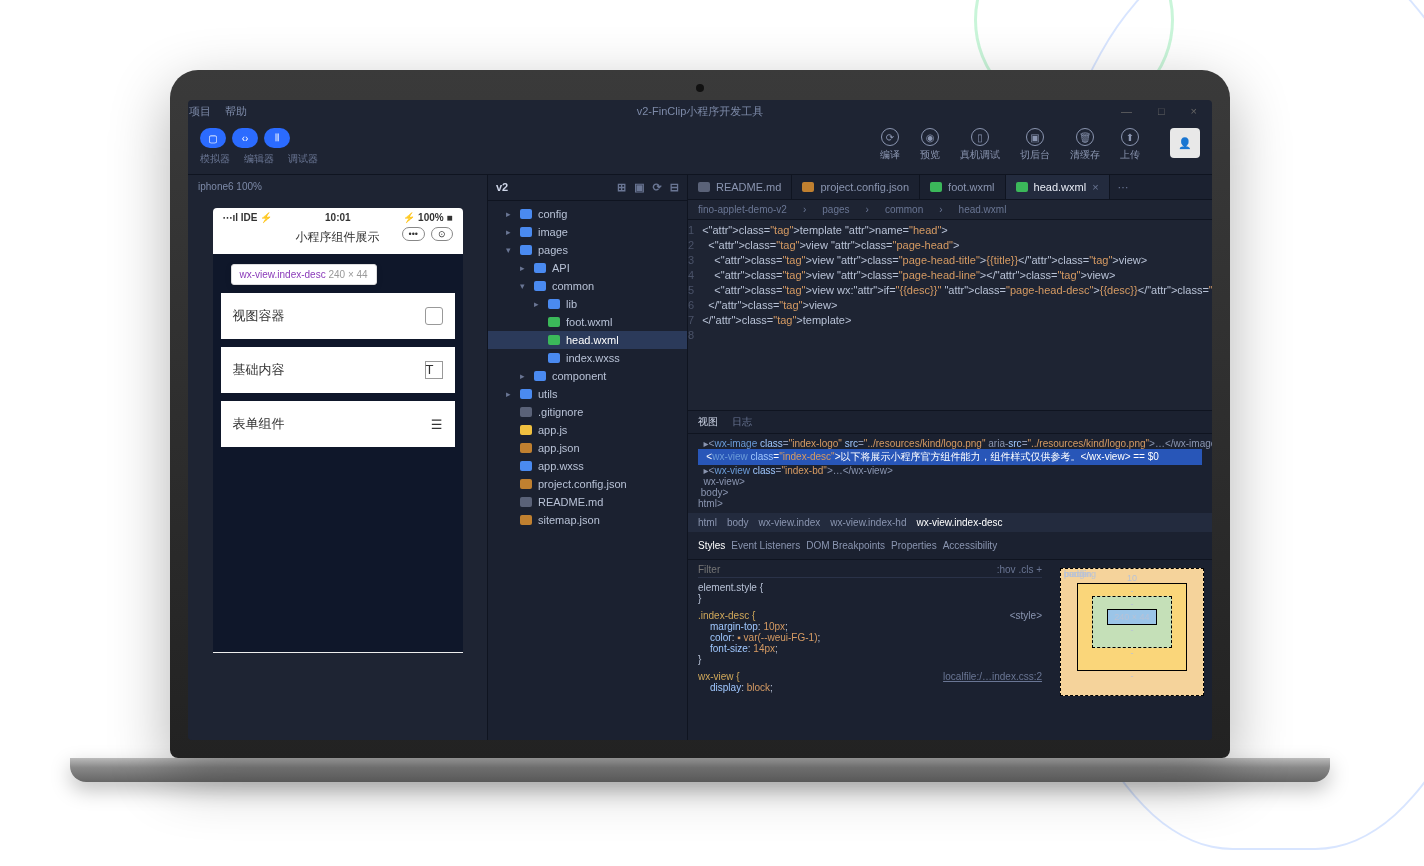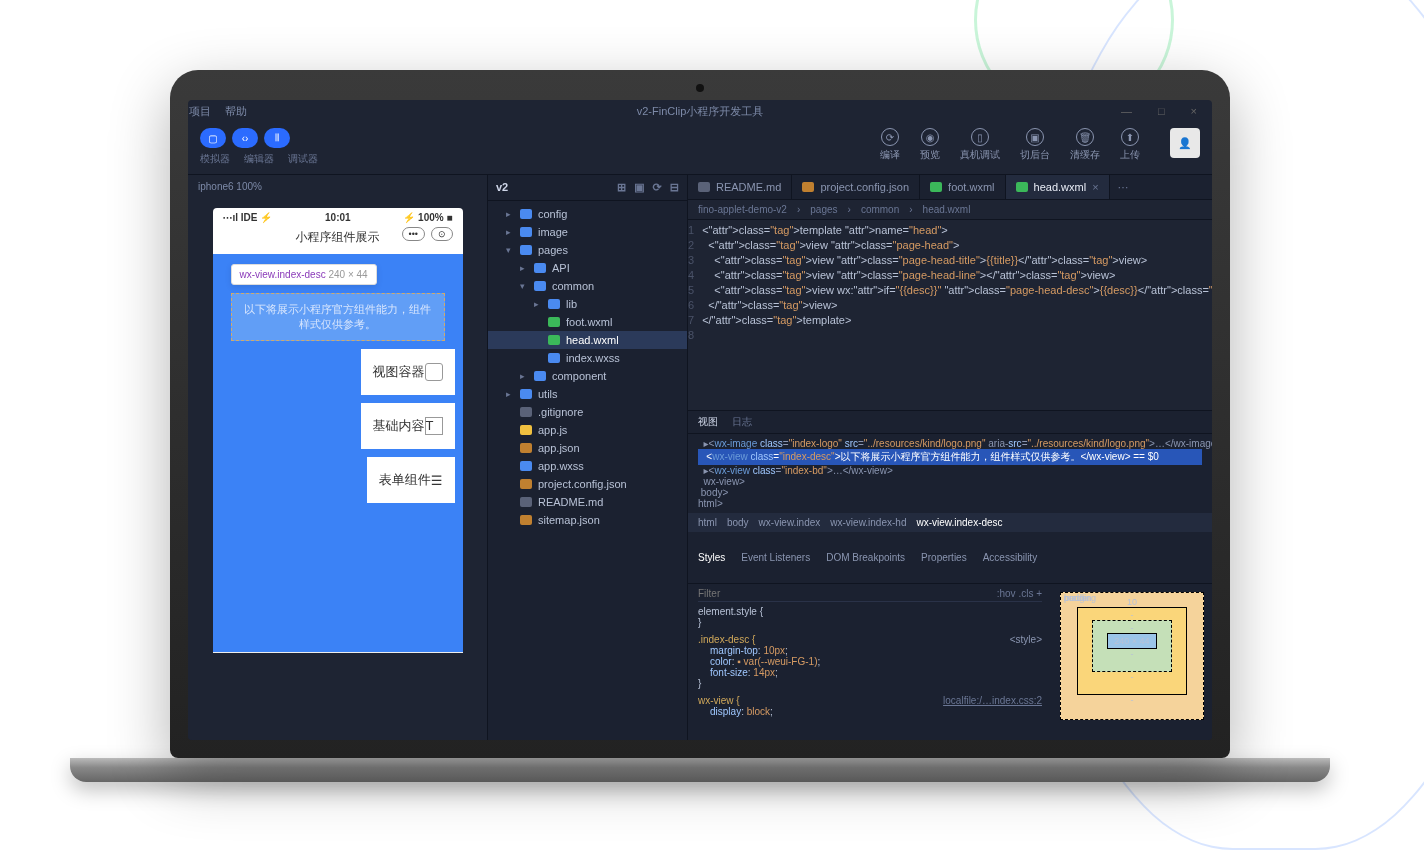--- a/index.html
+++ b/index.html
@@ -37,21 +37,21 @@
 .main { flex: 1; display: flex; overflow: hidden; }
 
 
 .sim-pane { width: 300px; background: #1e2433; border-right: 1px solid #0f1420; display: flex; flex-direction: column; }
 .sim-head { padding: 6px 10px; color: #7d8aa8; font-size: 10px; }
 .phone { background: #fff; margin: 10px auto; width: 250px; height: 445px; border-radius: 4px; display: flex; flex-direction: column; color: #333; position: relative; }
 .ph-status { display: flex; justify-content: space-between; padding: 4px 10px; font-size: 10px; font-weight: 600; }
 .ph-title { text-align: center; font-size: 12px; padding: 2px 0 8px; position: relative; }
 .ph-dots { position: absolute; right: 10px; top: 0; display: flex; gap: 6px; align-items: center; }
 .ph-dots .d { border: 1px solid #888; border-radius: 10px; padding: 1px 6px; font-size: 9px; }
-.ph-body { flex: 1; background: #3b82f6; padding: 10px 8px; display: flex; flex-direction: column; gap: 8px; overflow: hidden; align-items: flex-end; }
+.ph-body { flex: 1; background: #0f172a; padding: 10px 8px; display: flex; flex-direction: column; gap: 8px; overflow: hidden; }
 .inspect-tip { background: #fff; border: 1px solid #ddd; padding: 4px 8px; font-size: 10px; border-radius: 3px; align-self: flex-start; margin-left: 10px; box-shadow: 0 2px 6px rgba(0,0,0,0.1); }
 .inspect-tip .sel { color: #8a3ab9; }
 .inspect-tip .dim { color: #999; }
 .hl-block { background: #6ba5f7; color: #fff; text-align: center; padding: 8px; font-size: 11px; border: 1px dashed #f5b54c; margin: 0 10px; opacity: 0.8; }
 .menu-card { background: #fff; padding: 14px 12px; display: flex; justify-content: space-between; align-items: center; font-size: 13px; }
 .menu-ic { width: 18px; height: 18px; border: 1.5px solid #999; border-radius: 3px; }
 .ph-tabbar { display: flex; border-top: 1px solid #eee; }
 .ph-tab { flex: 1; text-align: center; padding: 6px 0; font-size: 10px; }
 .ph-tab.active { color: #2bc24a; }
 .ph-tab .ti { width: 18px; height: 18px; margin: 0 auto 2px; border: 1.5px solid currentColor; border-radius: 3px; }
@@ -74,38 +74,38 @@
 .file-wxss { background: #4a8af0; }
 .ind1 { padding-left: 18px; } .ind2 { padding-left: 32px; } .ind3 { padding-left: 46px; }
 
 
 .editor-pane { flex: 1; display: flex; flex-direction: column; min-width: 0; }
 .tabs { display: flex; background: #1b2130; border-bottom: 1px solid #0f1420; align-items: center; }
 .tab { padding: 6px 10px; display: flex; align-items: center; gap: 6px; color: #8a95b0; border-right: 1px solid #0f1420; cursor: pointer; white-space: nowrap; }
 .tab.active { background: #232b3e; color: #e8ecf5; }
 .tab .close { color: #6a7694; }
 .tab-more { padding: 0 8px; color: #6a7694; }
-.crumbs { padding: 4px 10px; color: #6a7694; font-size: 10px; display: flex; gap: 10px; border-bottom: 1px solid #0f1420; }
+.crumbs { padding: 4px 10px; color: #6a7694; font-size: 10px; display: flex; gap: 16px; border-bottom: 1px solid #0f1420; }
 .code { flex: 1; background: #1e2433; display: flex; font-family: Menlo, Consolas, monospace; font-size: 11px; overflow: hidden; min-height: 120px; }
 .gutter { width: 30px; text-align: right; color: #4a5268; padding: 4px 8px 4px 0; }
 .gutter div { height: 15px; }
 .clines { padding: 4px 0; }
 .cl { height: 15px; white-space: pre; } .str { color: #d69b63; } .var { color: #d69b63; }
 
 
 .devtools { height: 330px; background: #1b2130; border-top: 1px solid #0f1420; display: flex; flex-direction: column; font-size: 10px; }
 .dt-tabs { display: flex; gap: 14px; padding: 4px 10px; color: #6a7694; border-bottom: 1px solid #0f1420; }
 .dt-tabs .on { color: #cfd6e8; }
 .dom-view { padding: 4px 10px; font-family: Menlo, monospace; max-height: 110px; overflow: hidden; }
 .dom-line { white-space: pre; color: #8a95b0; }
 .dom-line .t { color: #6a9bd8; } .dom-line .a { color: #a0c8ff; } .dom-line .s { color: #d69b63; }
 .dom-sel { background: #2856b8; color: #fff; padding: 1px 0; }
 .crumbs2 { display: flex; gap: 10px; padding: 4px 10px; background: #232b3e; color: #8a95b0; }
 .crumbs2 .on { color: #fff; }
-.st-tabs { display: flex; gap: 16px; padding: 20px 10px; border-bottom: 1px solid #0f1420; color: #8a95b0; }
+.st-tabs { display: flex; gap: 6px; padding: 8px 10px; border-bottom: 1px solid #0f1420; color: #8a95b0; }
 .st-tabs .on { color: #fff; }
 .styles-row { display: flex; flex: 1; overflow: hidden; }
 .styles { flex: 1; padding: 4px 10px; font-family: Menlo, monospace; }
 .filter-row { display: flex; border-bottom: 1px solid #2a3248; padding-bottom: 2px; margin-bottom: 4px; color: #6a7694; }
 .filter-row input { background: none; border: none; color: #8a95b0; font-size: 10px; flex: 1; outline: none; }
 .rule { margin-bottom: 6px; }
 .rule-head { color: #8a95b0; display: flex; justify-content: space-between; }
 .sel-txt { color: #d0a85a; }
 .prop { padding-left: 12px; }
 .prop .pn { color: #a0c8ff; } .prop .pv { color: #d69b63; }
@@ -198,21 +198,20 @@
           <div class="ph-dots">
                   <span class="d">•••</span>
                   <span class="d">⊙</span>
                 </div>
         </div>
         <div class="ph-body">
           <div class="inspect-tip">
             <span class="sel">wx-view.index-desc</span>
             <span class="dim">240 × 44</span>
           </div>
-          <div class="hl-block">以下将展示小程序官方组件能力，组件样式仅供参考。</div>
           <div class="menu-card">
                   <span>视图容器</span>
                   <span class="menu-ic"></span>
                 </div>
           <div class="menu-card">
                   <span>基础内容</span>
                   <span class="menu-ic" style="border-radius:0">T</span>
                 </div>
           <div class="menu-card">
                   <span>表单组件</span>

